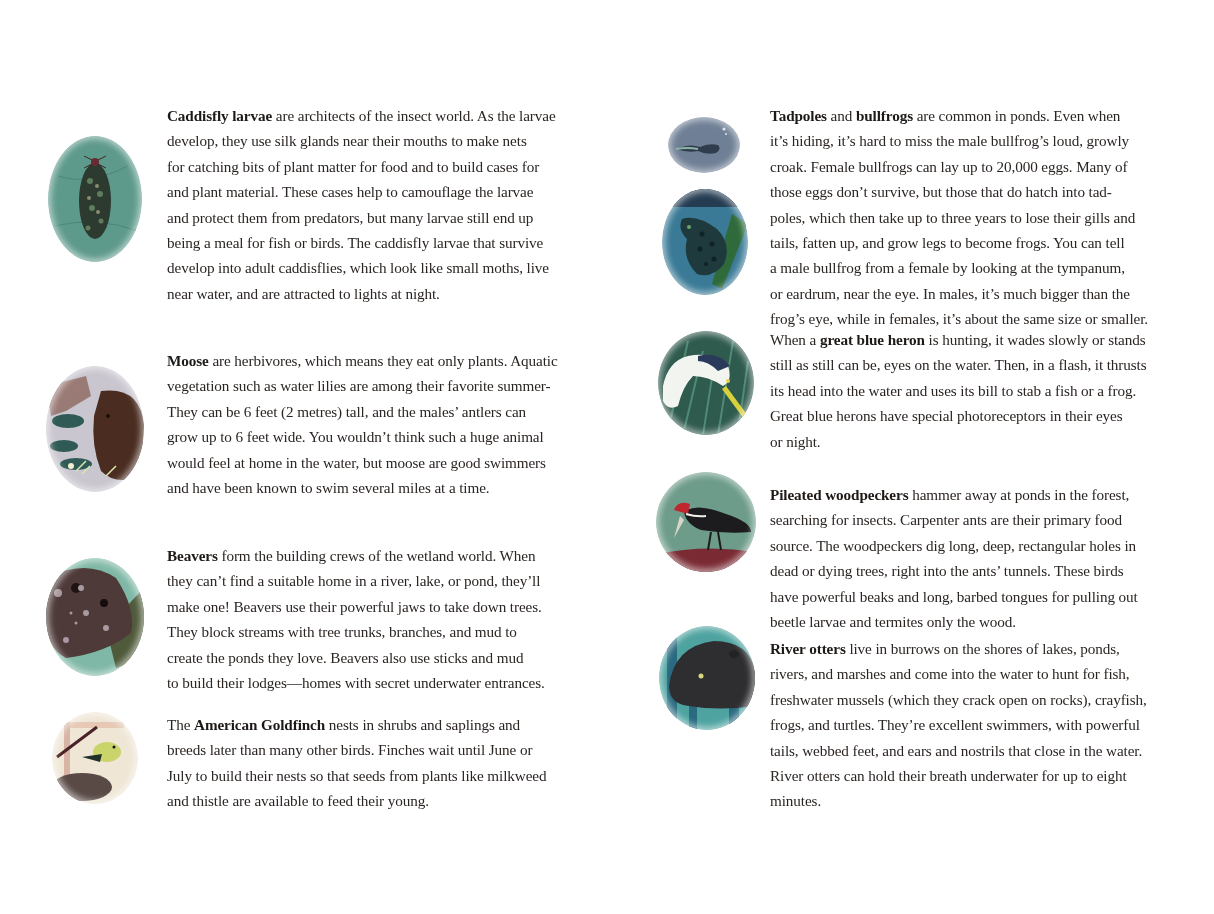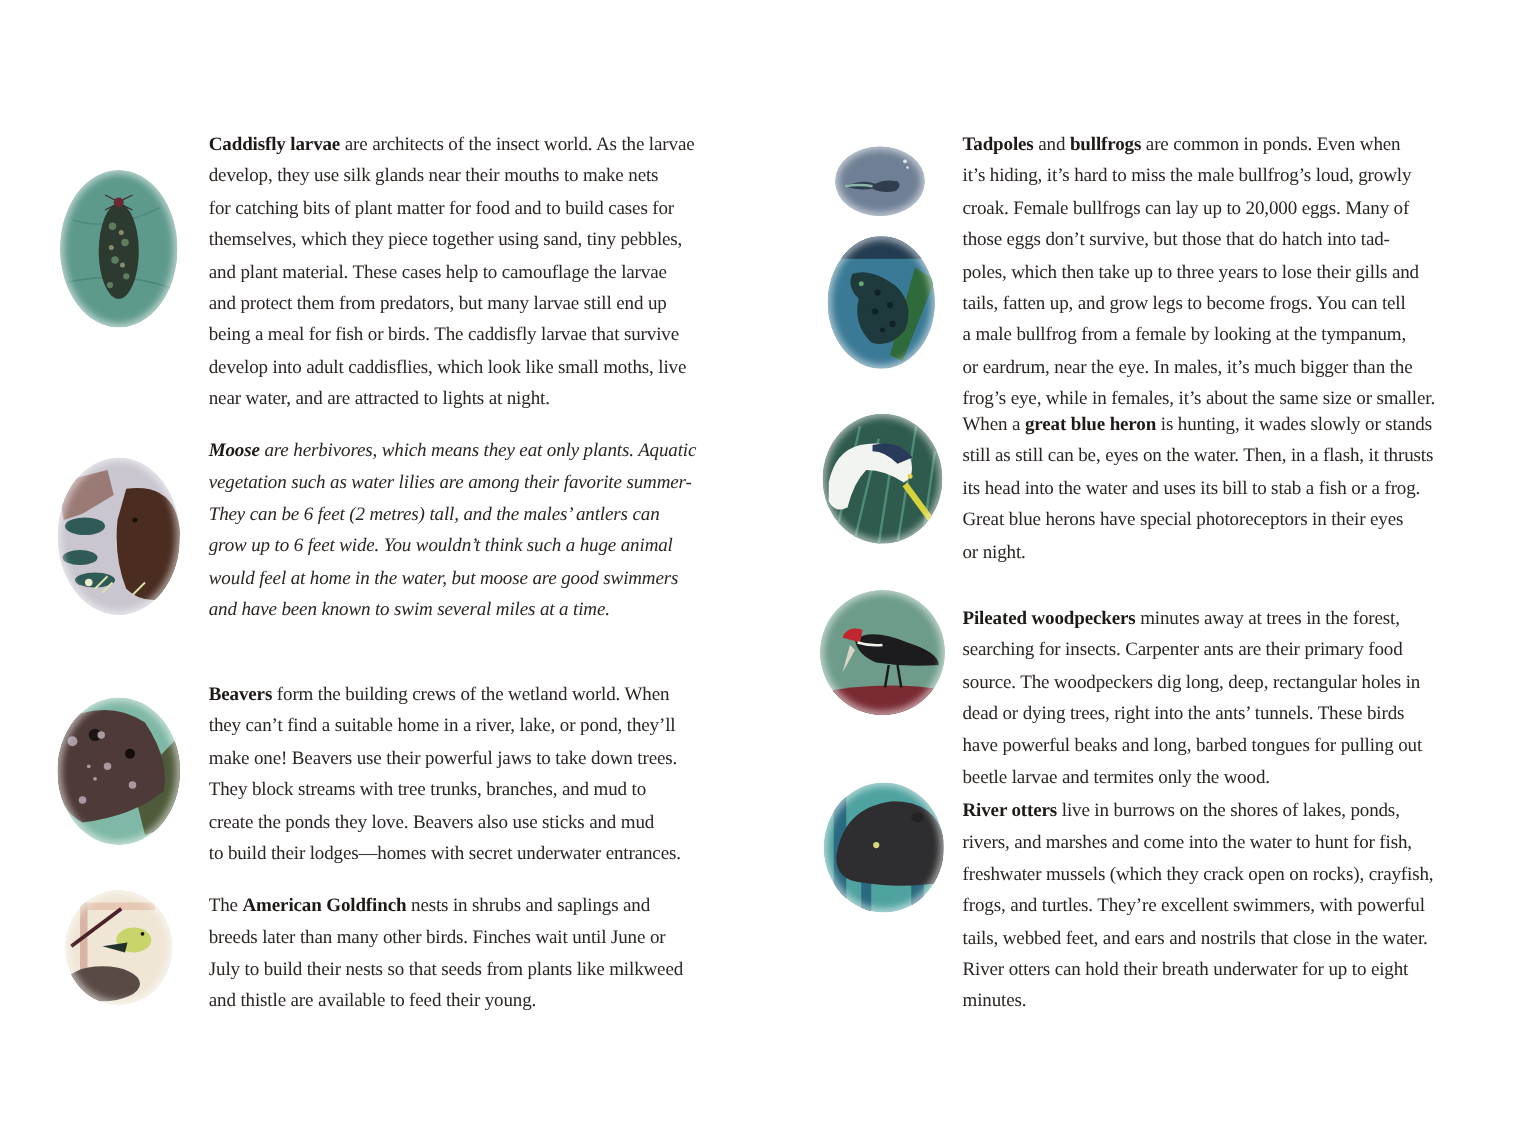--- a/index.html
+++ b/index.html
@@ -41,21 +41,20 @@
         </g>
       <circle cx="47" cy="26" r="4" fill="#6a2a33"></circle>
       <path d="M44 24 L36 20 M50 24 L58 20 M44 28 L36 32 M50 28 L58 32" stroke="#3a2a2a" stroke-width="1"></path>
     </svg>
   </div>
 
   <div class="entry" style="left:167px;top:103px;">
     <span class="line"><b>Caddisfly larvae</b><span> are architects of the insect world. As the larvae</span></span>
     <span class="line">develop, they use silk glands near their mouths to make nets</span>
     <span class="line">for catching bits of plant matter for food and to build cases for</span>
-    <span class="line">themselves, which they piece together using sand, tiny pebbles,</span>
     <span class="line">and plant material. These cases help to camouflage the larvae</span>
     <span class="line">and protect them from predators, but many larvae still end up</span>
     <span class="line">being a meal for fish or birds. The caddisfly larvae that survive</span>
     <span class="line">develop into adult caddisflies, which look like small moths, live</span>
     <span class="line">near water, and are attracted to lights at night.</span>
   </div>
 
   <div class="illus" style="left:46px;top:366px;width:98px;height:126px;">
     <svg viewBox="0 0 98 126" preserveAspectRatio="none">
       <ellipse cx="49" cy="63" rx="49" ry="63" fill="#c9c6cf"></ellipse>
@@ -65,21 +64,21 @@
       <path d="M0 20 L40 10 L45 30 L20 45 L5 50 Z" fill="#9a7a75"></path>
       <path d="M55 25 Q95 20 98 60 L95 110 Q70 120 55 105 Q45 80 48 50 Z" fill="#4a2c20"></path>
       <circle cx="62" cy="50" r="2" fill="#1a0f0a"></circle>
       <g stroke="#d8e6b0" stroke-width="1.5">
           <path d="M30 105 L40 95 M36 108 L44 100 M60 110 L70 100"></path>
         </g>
       <circle cx="25" cy="100" r="3" fill="#f1eecf"></circle>
     </svg>
   </div>
 
-  <div class="entry" style="left:167px;top:348px;font-style:italic;">
+  <div class="entry" style="left:167px;top:348px;">
     <span class="line"><b>Moose</b><span> are herbivores, which means they eat only plants.  Aquatic</span></span>
     <span class="line">vegetation such as water lilies are among their favorite summer-</span>
     <span class="line">They can be 6 feet (2 metres) tall, and the males’ antlers can</span>
     <span class="line">grow up to 6 feet wide. You wouldn’t think such a huge animal</span>
     <span class="line">would feel at home in the water, but moose are good swimmers</span>
     <span class="line">and have been known to swim several miles at a time.</span>
   </div>
 
   <div class="illus" style="left:46px;top:558px;width:98px;height:118px;">
     <svg viewBox="0 0 98 118" preserveAspectRatio="none">
@@ -198,21 +197,21 @@
       <path d="M0 82 Q50 72 100 80 L100 100 L0 100 Z" fill="#7a2a33"></path>
       <path d="M28 40 Q40 30 70 42 Q95 50 95 60 Q70 62 45 58 Q30 52 28 40 Z" fill="#1c1c1e"></path>
       <path d="M18 38 Q22 28 34 32 L32 42 Z" fill="#c0262e"></path>
       <path d="M24 44 L18 66 L28 48 Z" fill="#d9d6c8"></path>
       <path d="M30 42 Q40 45 50 44" stroke="#f2f0ea" stroke-width="2" fill="none"></path>
       <path d="M55 60 L52 78 M62 60 L65 78" stroke="#1c1c1e" stroke-width="2"></path>
     </svg>
   </div>
 
   <div class="entry" style="left:770px;top:482px;margin-left:-607px;">
-    <span class="line"><b>Pileated woodpeckers</b><span> minutes away at trees in the forest,</span></span>
+    <span class="line"><b>Pileated woodpeckers</b><span> hammer away at ponds in the forest,</span></span>
     <span class="line">searching for insects. Carpenter ants are their primary food</span>
     <span class="line">source. The woodpeckers dig long, deep, rectangular holes in</span>
     <span class="line">dead or dying trees, right into the ants’ tunnels. These birds</span>
     <span class="line">have powerful beaks and long, barbed tongues for pulling out</span>
     <span class="line">beetle larvae and termites only the wood.</span>
   </div>
 
   <div class="illus" style="left:52px;top:626px;width:96px;height:104px;">
     <svg viewBox="0 0 96 104" preserveAspectRatio="none">
       <ellipse cx="48" cy="52" rx="48" ry="52" fill="#4ea3a0"></ellipse>

